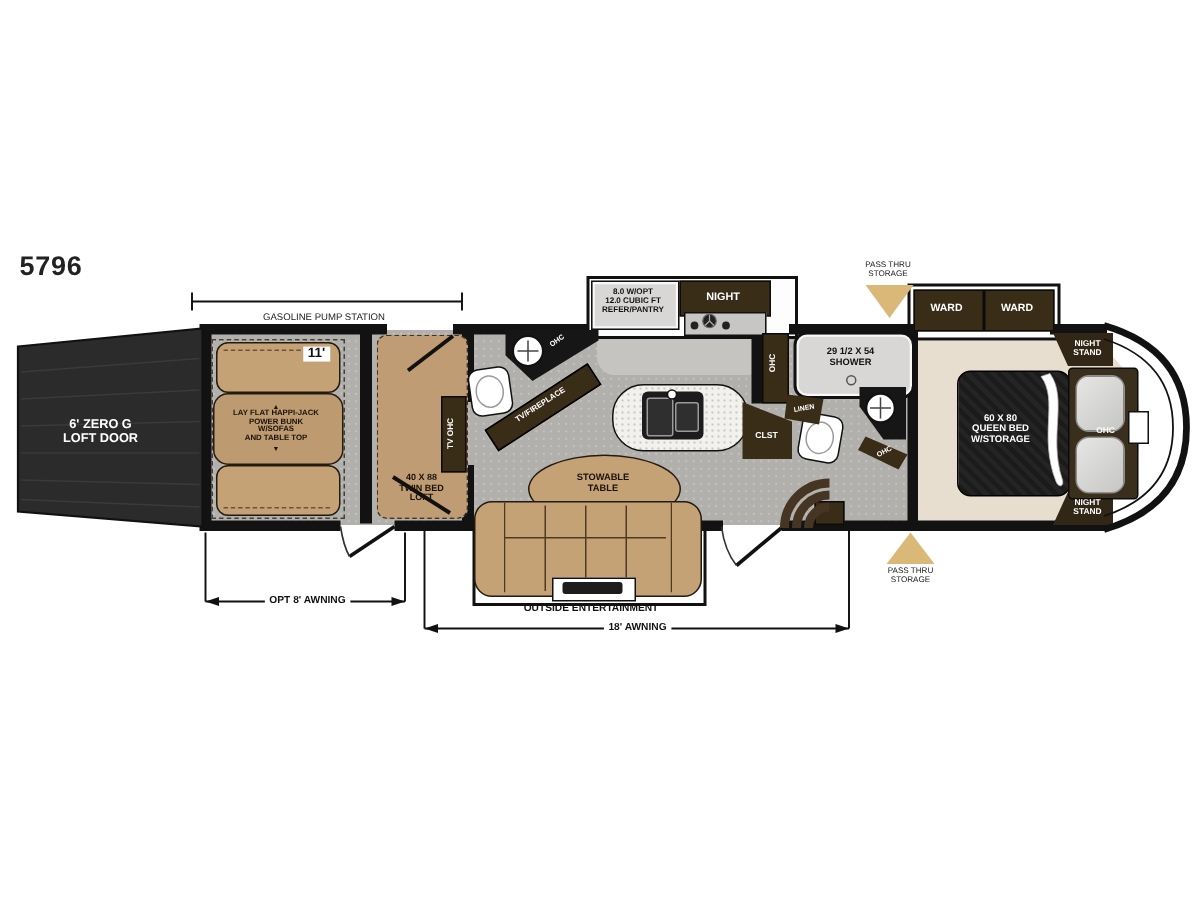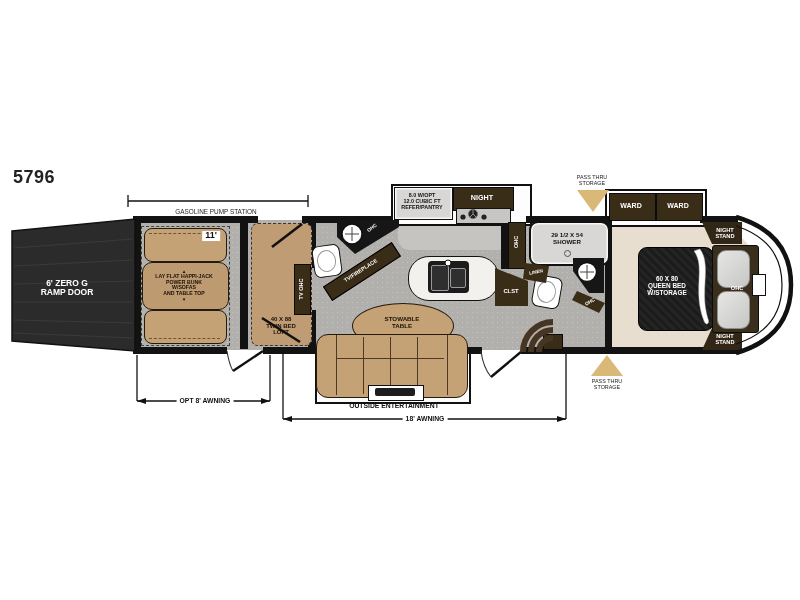--- a/index.html
+++ b/index.html
@@ -179,21 +179,21 @@
     </g>
   </svg>
 
   <div class="abs" style="left:13px;top:167px;font-size:18px;font-weight:700;color:#222;letter-spacing:0.5px;z-index:40;">5796</div>
 
   <div class="lbl bgw" style="left:211px;top:201px;font-size:9px;margin-top:35px;">11'</div>
   <div class="lbl" style="left:216px;top:212px;font-size:6.4px;font-weight:400;color:#222;">GASOLINE PUMP STATION</div>
 
   <div class="lbl w" style="left:67px;top:288px;font-size:8.5px;">
     <div>6' ZERO G</div>
-      <div>RAMP DOOR</div>
+      <div>LOFT DOOR</div>
   </div>
 
   <div class="lbl" style="left:184px;top:285px;font-size:5.2px;color:#1a120a;">
     <div style="font-size:4.6px;">▲</div>
     <div>LAY FLAT HAPPI-JACK</div>
       <div>POWER BUNK</div>
     <div>W/SOFAS</div>
       <div>AND TABLE TOP</div>
     <div style="font-size:4.6px;">▼</div>
   </div>

